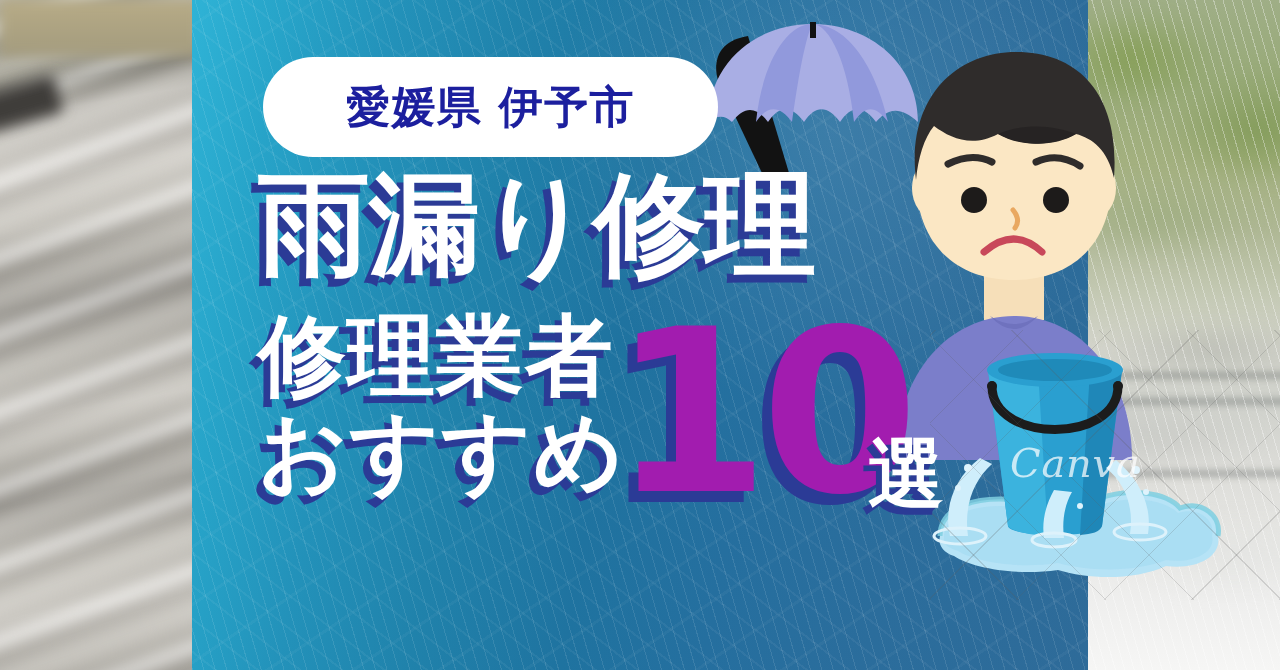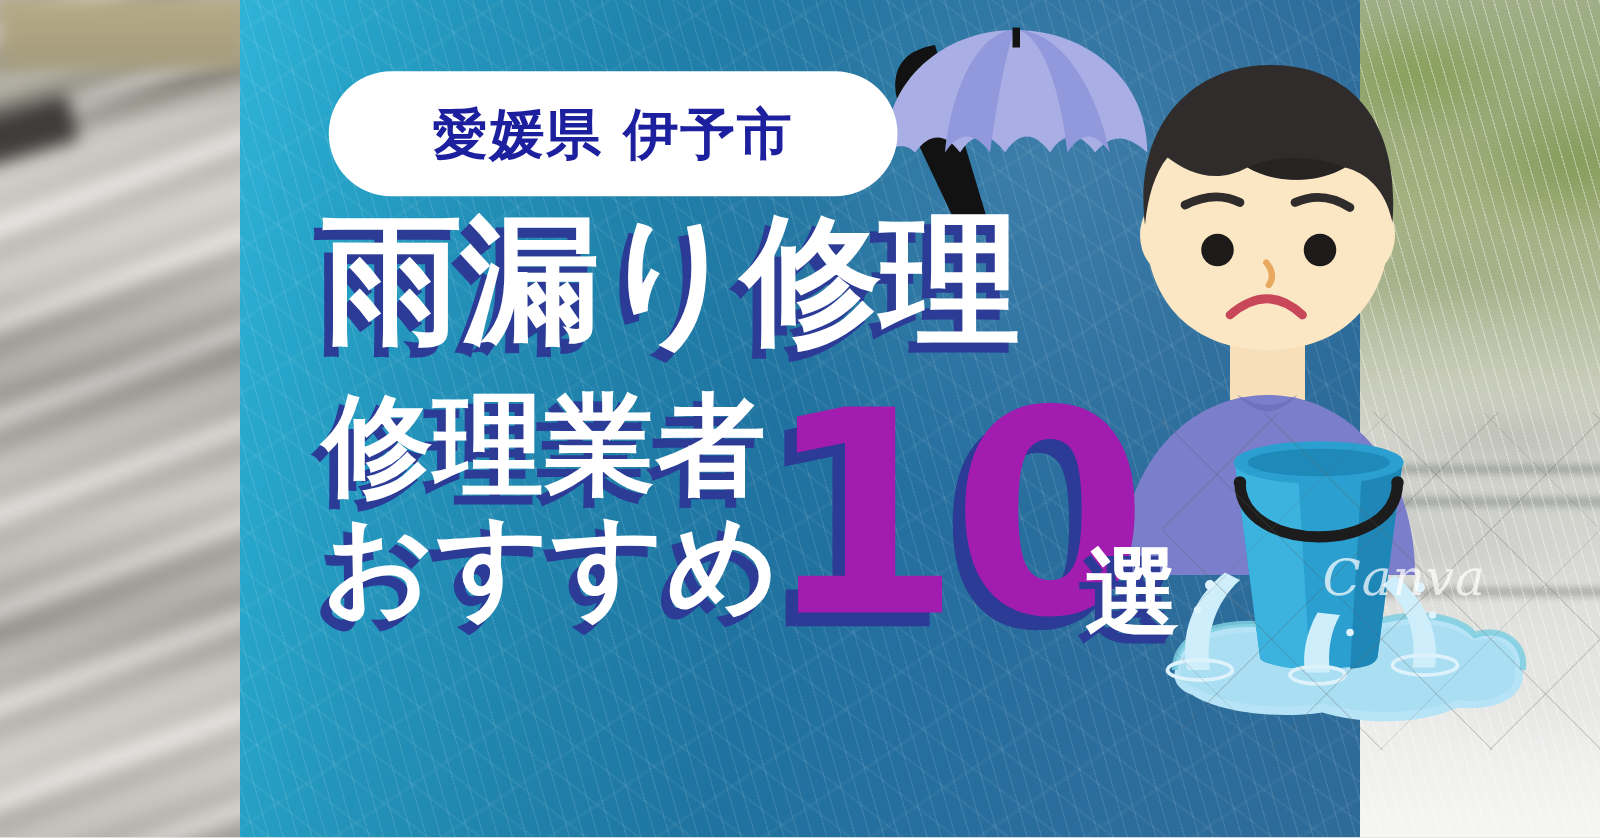--- a/index.html
+++ b/index.html
@@ -136,21 +136,21 @@
   #umbrella{position:absolute;left:700px;top:18px;width:230px;height:190px;}
 
   
   #person{position:absolute;left:880px;top:30px;width:300px;height:430px;}
 
   
   #bucket{position:absolute;left:930px;top:340px;width:330px;height:250px;}
 
   
   #watermark{
-    position:absolute;left:1058px;top:440px;
+    position:absolute;left:1010px;top:440px;
     font-family:"DejaVu Serif","Liberation Serif",serif;
     font-style:italic;font-size:40px;color:rgba(255,255,255,.72);
     letter-spacing:.02em;pointer-events:none;
   }
   .wm-grid{
     position:absolute;left:930px;top:330px;width:350px;height:270px;
     background:
       repeating-linear-gradient(45deg, rgba(90,90,90,.20) 0 1px, transparent 1px 62px),
       repeating-linear-gradient(-45deg, rgba(90,90,90,.20) 0 1px, transparent 1px 62px);
     pointer-events:none;

